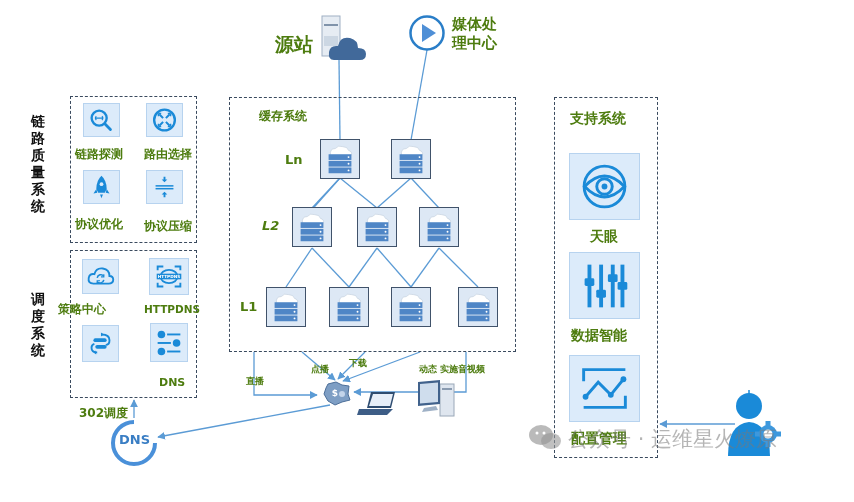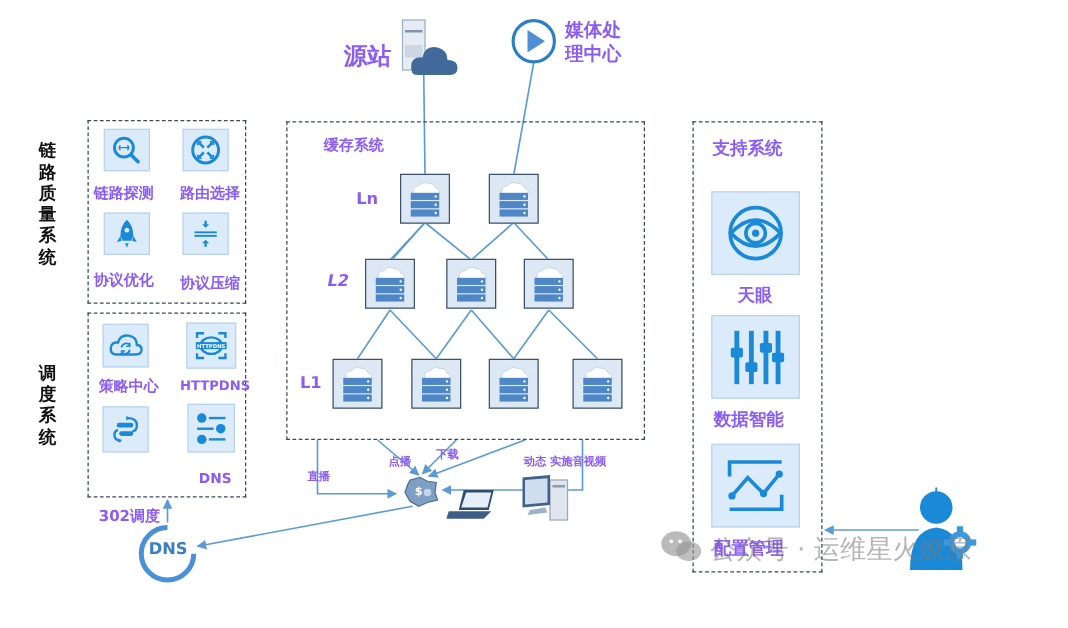--- a/index.html
+++ b/index.html
@@ -1,20 +1,20 @@
 <!DOCTYPE html>
 <html><head>
 <meta charset="utf-8">
 <style>
   html, body { margin: 0; padding: 0; background: #ffffff; }
   body { width: 854px; height: 502px; position: relative; overflow: hidden;
          font-family: "DejaVu Sans", "Liberation Sans", sans-serif; color: #111; }
   .abs { position: absolute; }
   .dashbox { position: absolute; border: 1.5px dashed #3a4a5e; box-sizing: border-box; }
-  .lbl { position: absolute; font-weight: bold; color: #8b5cf6; white-space: nowrap; }
+  .lbl { position: absolute; font-weight: bold; color: #4d7c0f; white-space: nowrap; }
   .vlbl { position: absolute; font-weight: bold; font-size: 14px; line-height: 17px; width: 16px; text-align: center; color: #111; }
   .tile { position: absolute; background: #dcebfa; border: 1px solid #b7d3ef; box-sizing: border-box; }
   .tile svg { width: 100%; height: 100%; display: block; }
   .small { font-size: 12px; }
   .tiny { font-size: 9px; font-weight: bold; }
   .srv { position: absolute; width: 40px; height: 40px; background: #dde8f5; border: 1.5px solid #40526a; box-sizing: border-box; }
   .srv svg { width: 100%; height: 100%; display: block; }
   svg.overlay { position: absolute; left: 0; top: 0; pointer-events: none; }
   .wm { position: absolute; color: rgba(120,120,120,0.55); font-size: 21px; white-space: nowrap; }
 </style>
@@ -141,21 +141,21 @@
     </svg>
 </div>
 <div class="tile" style="left:149px;top:258px;width:40px;height:37px;">
   <svg viewBox="0 0 40 37">
       <path d="M8 12 v-4 h6 M32 12 v-4 h-6 M8 25 v4 h6 M32 25 v4 h-6" stroke="#1a8ad8" stroke-width="2" fill="none"></path>
       <ellipse cx="20" cy="18.5" rx="9" ry="7" fill="none" stroke="#1a8ad8" stroke-width="2"></ellipse>
       <rect x="7" y="15.5" width="26" height="6" fill="#1a8ad8"></rect>
       <text x="20" y="20.5" font-size="4.5" fill="#fff" text-anchor="middle" font-family="DejaVu Sans, sans-serif" font-weight="bold">HTTPDNS</text>
     </svg>
 </div>
-<div class="lbl small" style="left:79px;top:301px;">策略中心</div>
+<div class="lbl small" style="left:58px;top:301px;">策略中心</div>
 <div class="lbl" style="left:144px;top:303px;font-size:10.5px;">HTTPDNS</div>
 
 <div class="tile" style="left:82px;top:325px;width:37px;height:37px;">
   <svg viewBox="0 0 37 37">
       <rect x="11" y="13" width="14" height="4" rx="2" fill="#1a8ad8"></rect>
       <rect x="13" y="20" width="12" height="4" rx="2" fill="#1a8ad8"></rect>
       <path d="M20 9 q8 0 8 6 q0 5 -4 5" stroke="#1a8ad8" stroke-width="2" fill="none"></path>
       <path d="M15 28 q-6 0 -6 -5 q0 -3 3 -4" stroke="#1a8ad8" stroke-width="2" fill="none"></path>
       <path d="M19 7 l3 2 l-3 2 z M13 26 l-2 2 l3 2 z" fill="#1a8ad8"></path>
     </svg>

